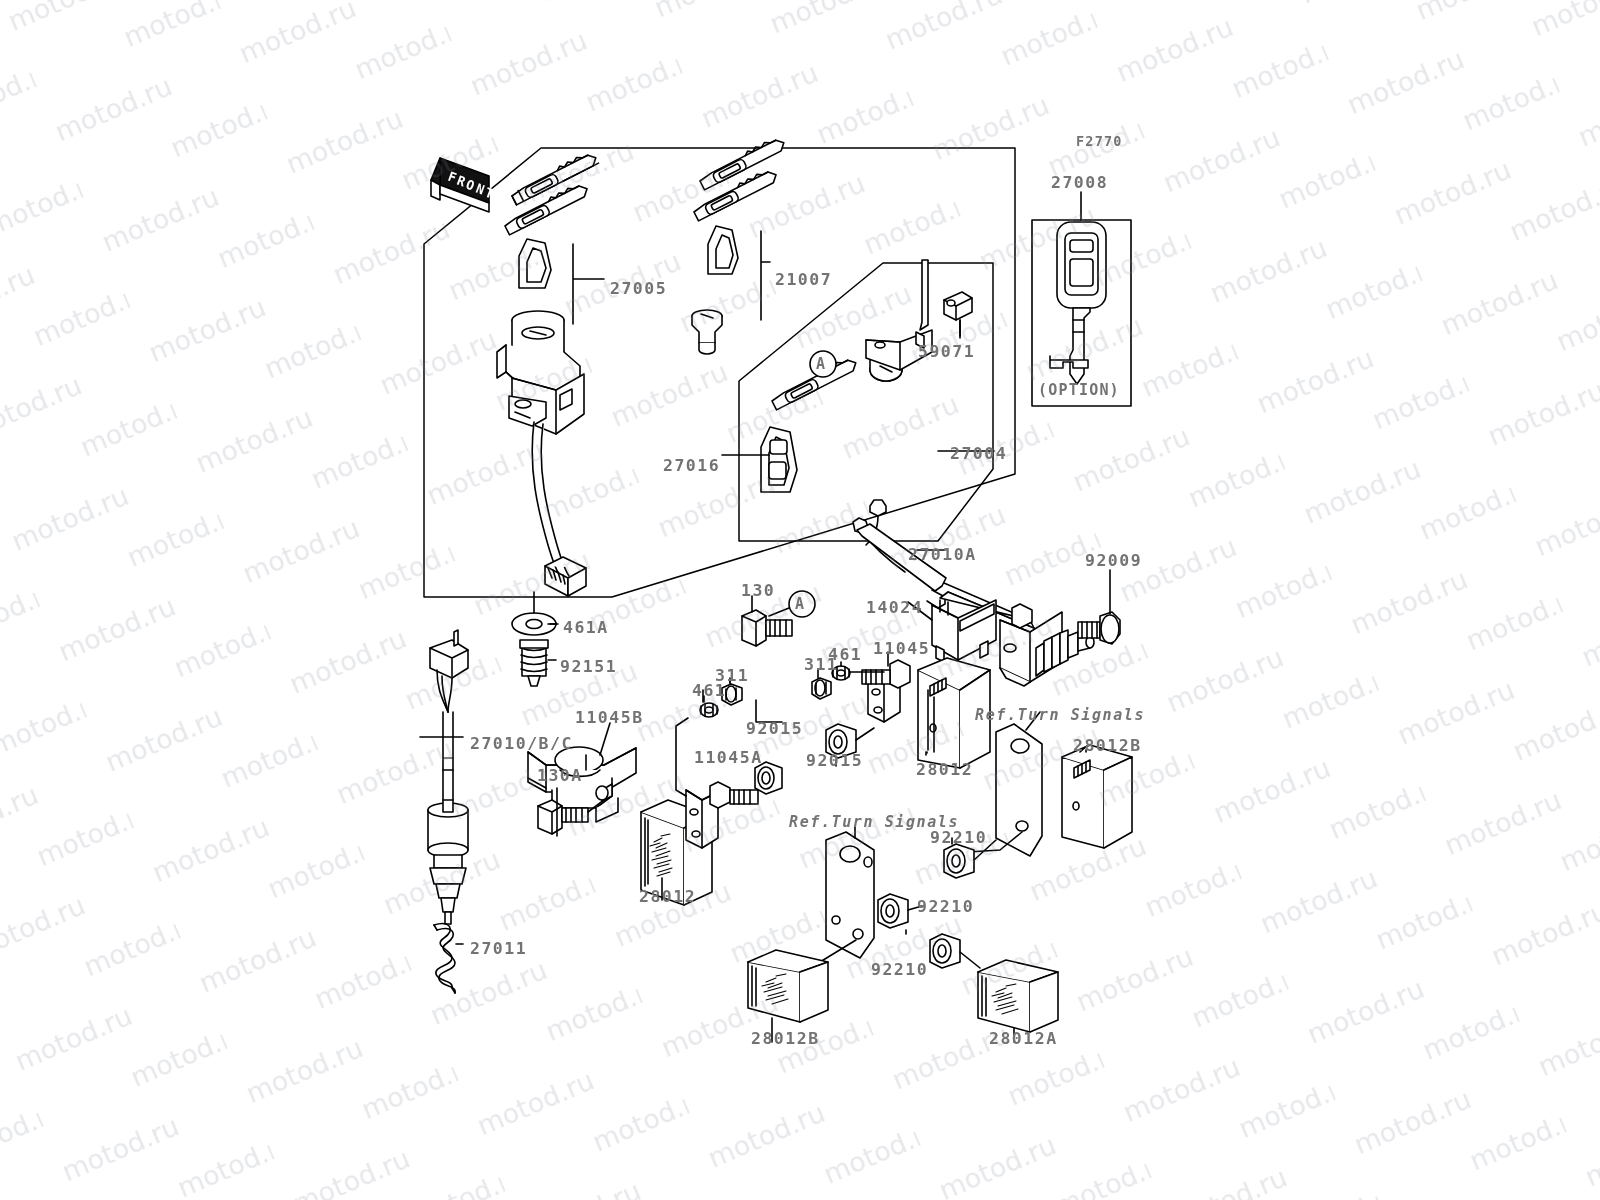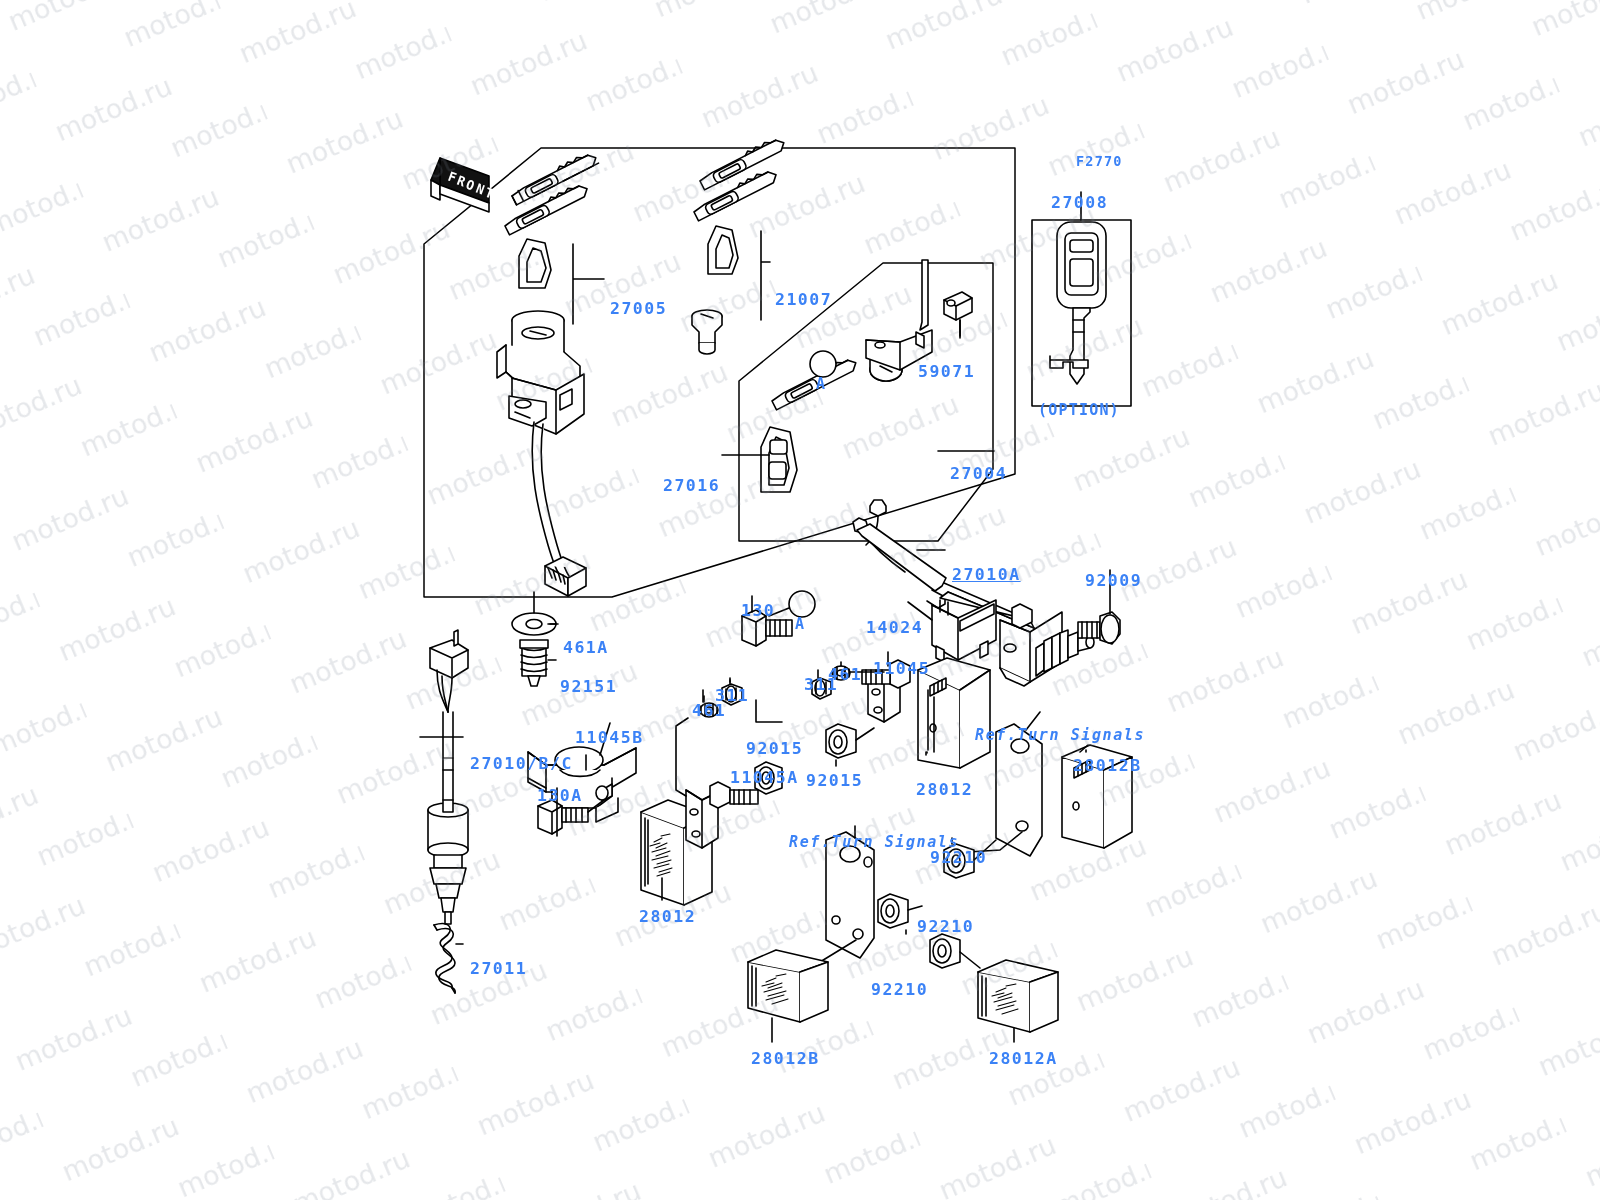--- a/index.html
+++ b/index.html
@@ -11,21 +11,21 @@
   #watermark{position:absolute;inset:0;z-index:5;pointer-events:none;}
   #watermark svg{display:block;width:1600px;height:1200px;}
 
   
   #art{position:absolute;inset:0;z-index:2;}
   #art svg{display:block;}
 
   
   #labels{position:absolute;inset:0;z-index:8;}
   .lbl{position:absolute;font-family:"DejaVu Sans Mono","Liberation Mono",monospace;
-       font-weight:bold;color:#3b82f6;white-space:nowrap;letter-spacing:1.5px;margin-top:20px;}
+       font-weight:bold;color:#737373;white-space:nowrap;letter-spacing:1.5px;}
   .lbl.n{font-size:16.5px;}
   .lbl.sm{font-size:13.5px;letter-spacing:1.2px;}
   .lbl.ref{font-size:15px;letter-spacing:1.6px;font-style:italic;}
   .lbl.opt{font-size:15px;letter-spacing:1.2px;}
 </style>
 </head>
 <body>
 
 <div id="stage">
 
@@ -525,34 +525,34 @@
 
   <div id="labels">
       <div class="lbl n" style="left: 610px; top: 279px;">27005</div>
       <div class="lbl n" style="left: 775px; top: 270px;">21007</div>
       <div class="lbl n" style="left: 918px; top: 342px;">59071</div>
       <div class="lbl n" style="left: 1051px; top: 173px;">27008</div>
       <div class="lbl sm" style="left: 1076px; top: 133px;">F2770</div>
       <div class="lbl opt" style="left: 1038px; top: 381px;">(OPTION)</div>
       <div class="lbl n" style="left: 663px; top: 456px;">27016</div>
       <div class="lbl n" style="left: 950px; top: 444px;">27004</div>
-      <div class="lbl n" style="left: 952px; top: 545px; text-decoration: underline;">27010A</div>
+      <div class="lbl n" style="left: 908px; top: 545px;">27010A</div>
       <div class="lbl n" style="left: 1085px; top: 551px;">92009</div>
       <div class="lbl n" style="left: 866px; top: 598px; text-align: center;">14024</div>
       <div class="lbl n" style="left: 741px; top: 581px;">130</div>
       <div class="lbl n" style="left: 563px; top: 618px; text-align: right;">461A</div>
       <div class="lbl n" style="left: 560px; top: 657px;">92151</div>
       <div class="lbl n" style="left: 873px; top: 639px;">11045</div>
       <div class="lbl n" style="left: 804px; top: 655px;">311</div>
       <div class="lbl n" style="left: 828px; top: 645px;">461</div>
       <div class="lbl n" style="left: 715px; top: 666px;">311</div>
       <div class="lbl n" style="left: 692px; top: 681px;">461</div>
       <div class="lbl n" style="left: 746px; top: 719px;">92015</div>
       <div class="lbl n" style="left: 806px; top: 751px;">92015</div>
-      <div class="lbl n" style="left: 730px; top: 748px;">11045A</div>
+      <div class="lbl n" style="left: 694px; top: 748px;">11045A</div>
       <div class="lbl n" style="left: 575px; top: 708px;">11045B</div>
       <div class="lbl n" style="left: 537px; top: 766px;">130A</div>
       <div class="lbl n" style="left: 470px; top: 734px;">27010/B/C</div>
       <div class="lbl n" style="left: 470px; top: 939px;">27011</div>
       <div class="lbl n" style="left: 639px; top: 887px;">28012</div>
       <div class="lbl n" style="left: 916px; top: 760px;">28012</div>
       <div class="lbl n" style="left: 1073px; top: 736px;">28012B</div>
       <div class="lbl n" style="left: 751px; top: 1029px;">28012B</div>
       <div class="lbl n" style="left: 989px; top: 1029px;">28012A</div>
       <div class="lbl n" style="left: 930px; top: 828px;">92210</div>

